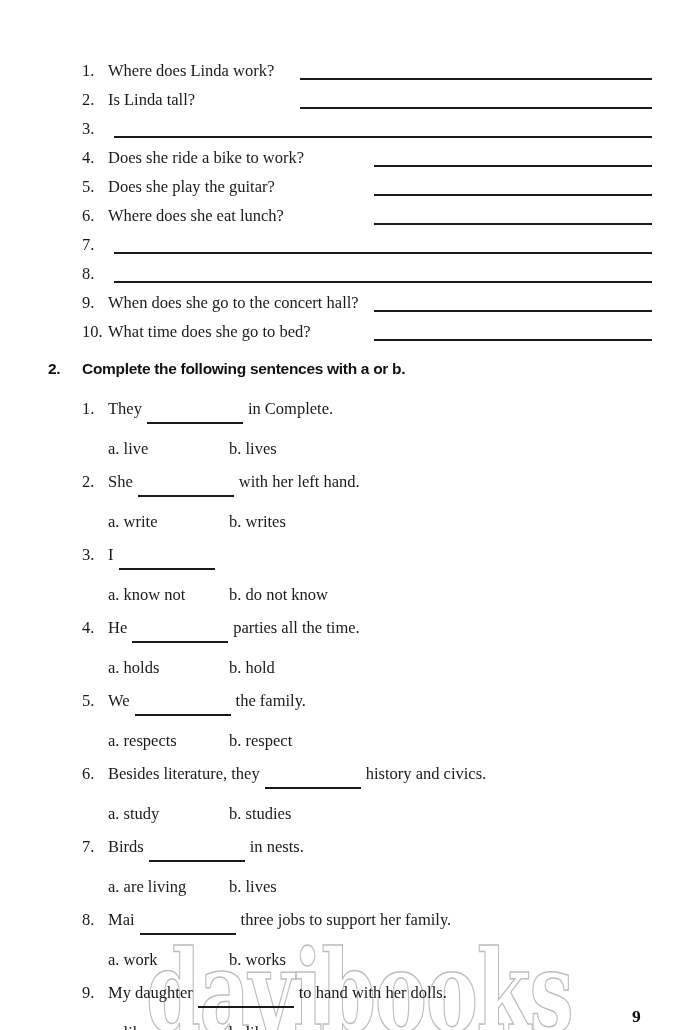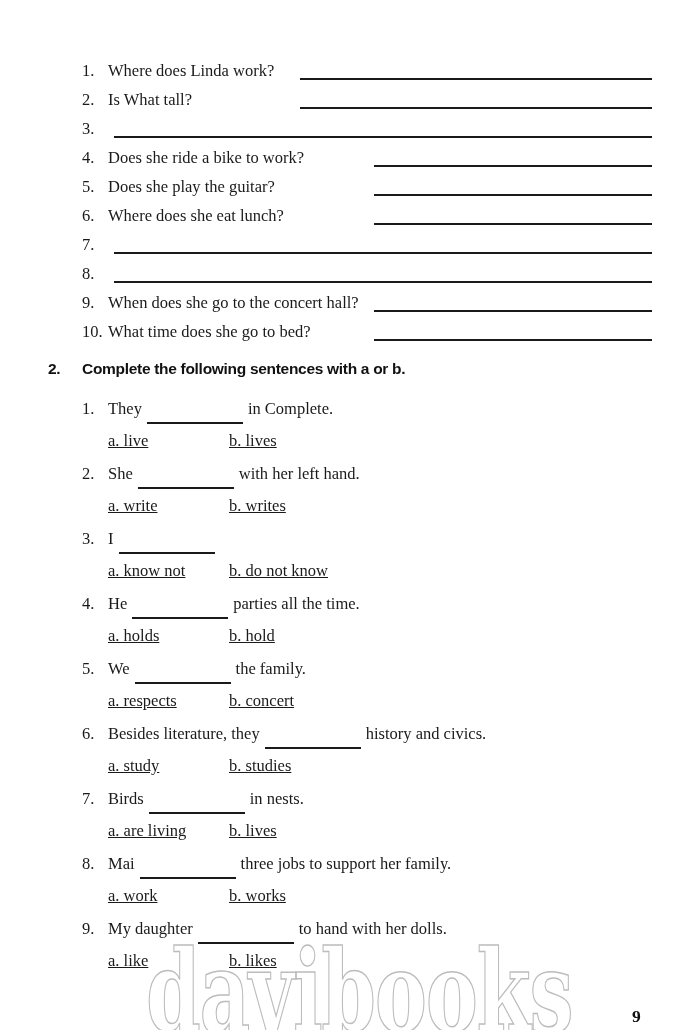--- a/index.html
+++ b/index.html
@@ -90,25 +90,24 @@
   .blank {
     display: inline-block;
     width: 96px;
     border-bottom: 2px solid #1a1a1a;
     vertical-align: -3px;
     margin: 0 5px;
   }
   .options-row {
     display: flex;
     margin-left: 26px;
-    margin-top: 4px;
+    margin-top: 12px;
     height: 26px;
     line-height: 26px;
     white-space: nowrap;
-    text-decoration: underline;
   }
   .opt-a {
     width: 121px;
     flex: 0 0 auto;
   }
   
   .watermark {
     position: absolute;
     z-index: 1;
     pointer-events: none;
@@ -148,21 +147,21 @@
   <div class="content">
 
     <div class="s1">
       <div class="q-row">
         <span class="q-num">1.</span>
         <span class="q-text">Where does Linda work?</span>
         <span class="answer-line"></span>
       </div>
       <div class="q-row">
         <span class="q-num">2.</span>
-        <span class="q-text">Is What tall?</span>
+        <span class="q-text">Is Linda tall?</span>
         <span class="answer-line"></span>
       </div>
       <div class="q-row">
         <span class="q-num">3.</span>
         <span class="answer-line"></span>
       </div>
       <div class="q-row">
         <span class="q-num">4.</span>
         <span class="q-text">Does she ride a bike to work?</span>
         <span class="answer-line"></span>
@@ -257,21 +256,21 @@
 
       <div class="ex-item">
         <div class="sentence-row">
           <span class="item-num">5.</span>
           <span>We</span>
           <span class="blank"></span>
           <span>the family.</span>
         </div>
         <div class="options-row">
           <span class="opt-a">a. respects</span>
-          <span class="opt-b">b. concert</span>
+          <span class="opt-b">b. respect</span>
         </div>
       </div>
 
       <div class="ex-item">
         <div class="sentence-row">
           <span class="item-num">6.</span>
           <span>Besides literature, they</span>
           <span class="blank"></span>
           <span>history and civics.</span>
         </div>

